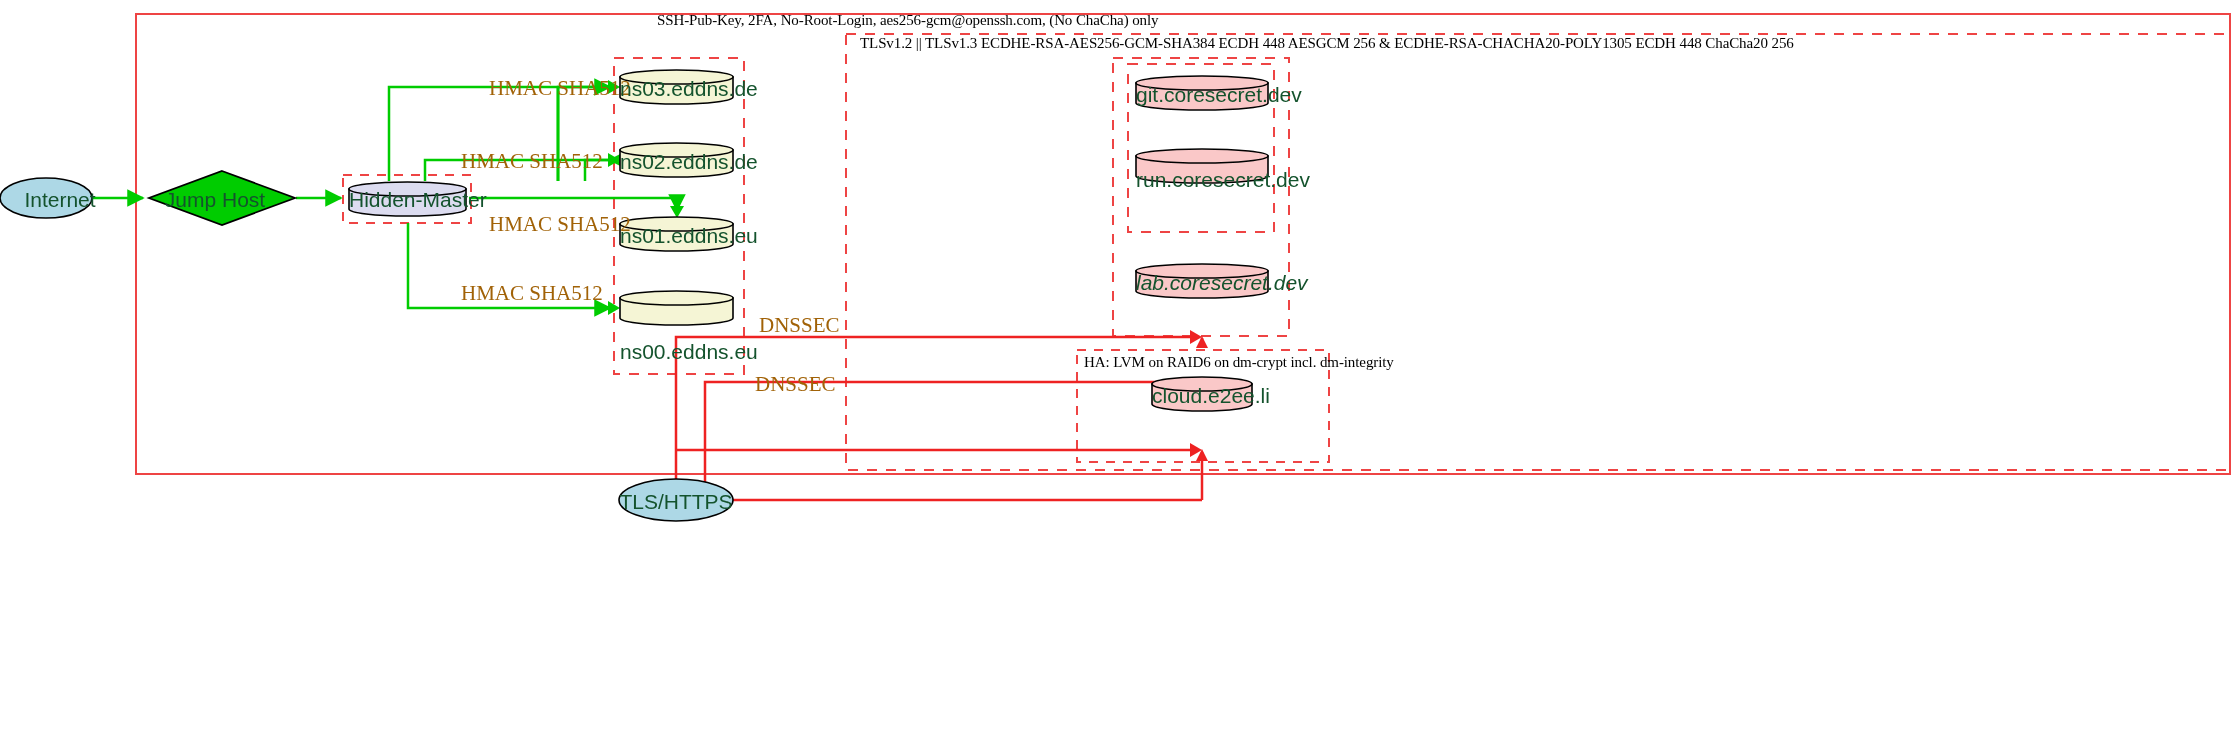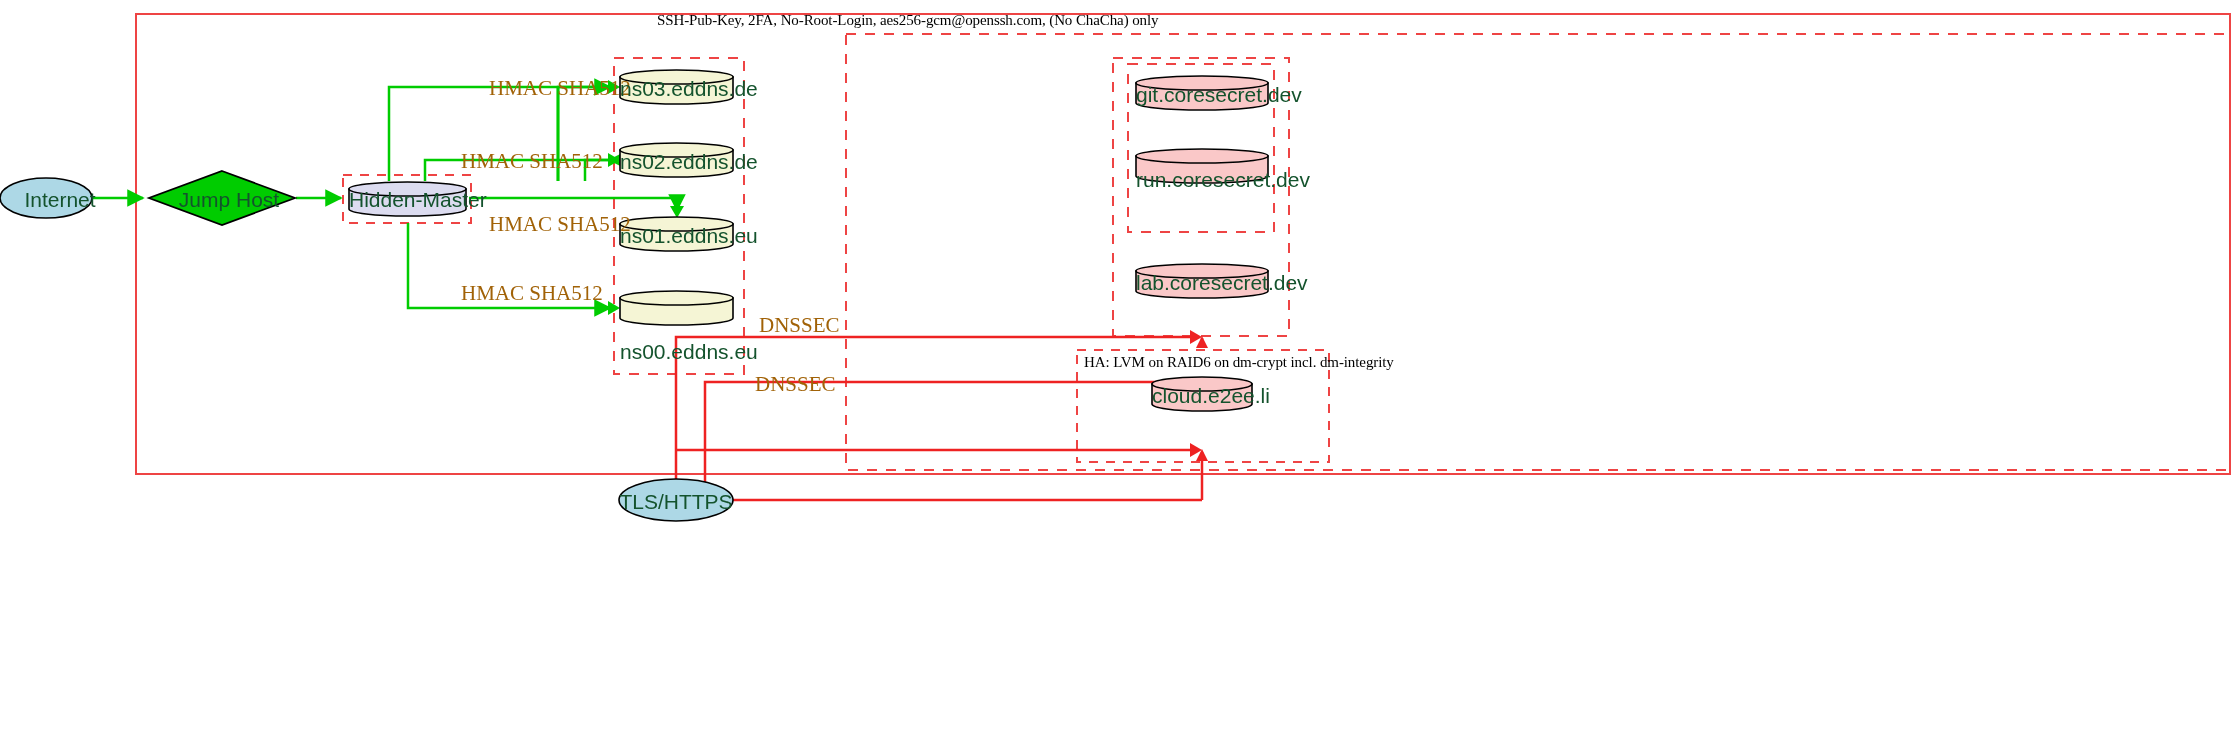--- a/index.html
+++ b/index.html
@@ -187,52 +187,53 @@
         <path d="M 1152 384 L 1152 404 A 50 7 0 0 0 1252 404 L 1252 384 Z" fill="#fac8c8" stroke="#000000" stroke-width="1.6"></path>
         <ellipse cx="1202" cy="384" rx="50" ry="7" fill="#fac8c8" stroke="#000000" stroke-width="1.6"></ellipse>
       </g>
 
       <ellipse cx="676" cy="500" rx="57" ry="21" fill="#add8e6" stroke="#000000" stroke-width="1.6"></ellipse>
     </g>
   </svg>
 
   <div class="cluster-label" style="left:657px; top:12px;">SSH-Pub-Key, 2FA, No-Root-Login, aes256-gcm@openssh.com, (No ChaCha) only</div>
 
+  <div class="cluster-label" style="left:860px; top:35px;">TLSv1.2 || TLSv1.3 ECDHE-RSA-AES256-GCM-SHA384 ECDH 448 AESGCM 256 &amp; ECDHE-RSA-CHACHA20-POLY1305 ECDH 448 ChaCha20 256</div>
 
   <div class="cluster-label" style="left:1084px; top:354px;">HA: LVM on RAID6 on dm-crypt incl. dm-integrity</div>
 
   <div class="edge-label" style="left:489px; top:76px;">HMAC SHA512</div>
 
   <div class="edge-label" style="left:461px; top:149px;">HMAC SHA512</div>
 
   <div class="edge-label" style="left:489px; top:212px;">HMAC SHA512</div>
 
   <div class="edge-label" style="left:461px; top:281px;">HMAC SHA512</div>
 
   <div class="edge-label" style="left:759px; top:313px;">DNSSEC</div>
 
   <div class="edge-label" style="left:755px; top:372px;">DNSSEC</div>
 
   <div class="node-text" style="left:0px; top:188px; width:92px;padding-left:14px;">Internet</div>
 
-  <div class="node-text" style="left:156px; top:188px; width:146px;">Jump Host</div>
+  <div class="node-text" style="left:142px; top:188px; width:146px;">Jump Host</div>
 
   <div class="node-text" style="left:349px; top:188px; width:117px;text-align:right;">Hidden-Master</div>
 
   <div class="node-text" style="left:620px; top:77px; width:113px;">ns03.eddns.de</div>
 
   <div class="node-text" style="left:620px; top:150px; width:134px;">ns02.eddns.de</div>
 
   <div class="node-text" style="left:620px; top:224px; width:123px;">ns01.eddns.eu</div>
 
   <div class="node-text" style="left:620px; top:298px; width:113px;margin-top:42px;">ns00.eddns.eu</div>
 
   <div class="node-text" style="left:1136px; top:83px; width:132px;">git.coresecret.dev</div>
 
   <div class="node-text" style="left:1136px; top:168px; width:132px;">run.coresecret.dev</div>
 
-  <div class="node-text" style="left:1136px; top:271px; width:132px;">lab.coresecret.dev</div>
+  <div class="node-text" style="left:1136px; top:271px; width:132px;font-style:italic;">lab.coresecret.dev</div>
 
   <div class="node-text" style="left:1152px; top:384px; width:100px;">cloud.e2ee.li</div>
 
   <div class="node-text" style="left:619px; top:490px; width:114px;">TLS/HTTPS</div>
 
 </div>
 
 </body></html>

